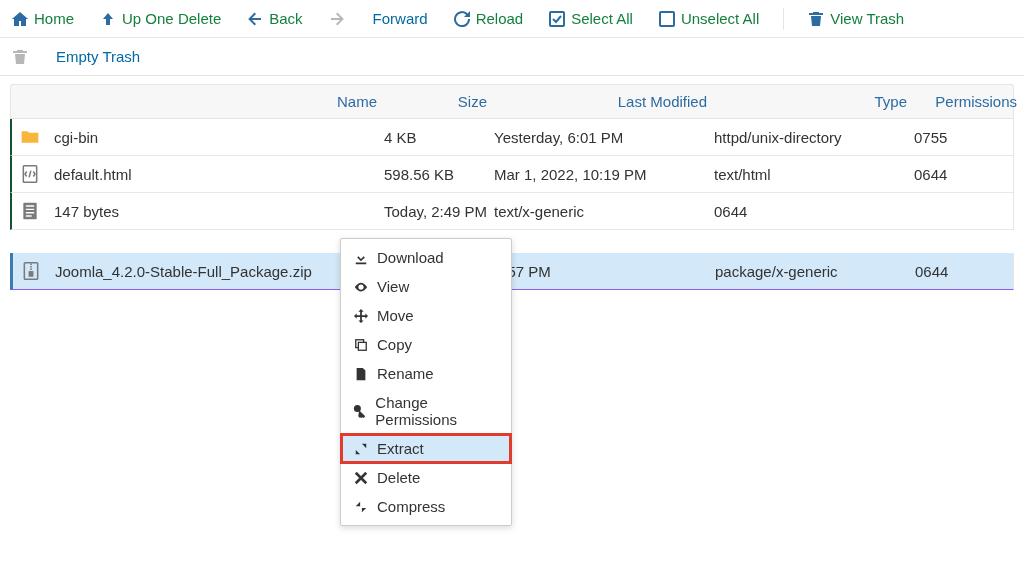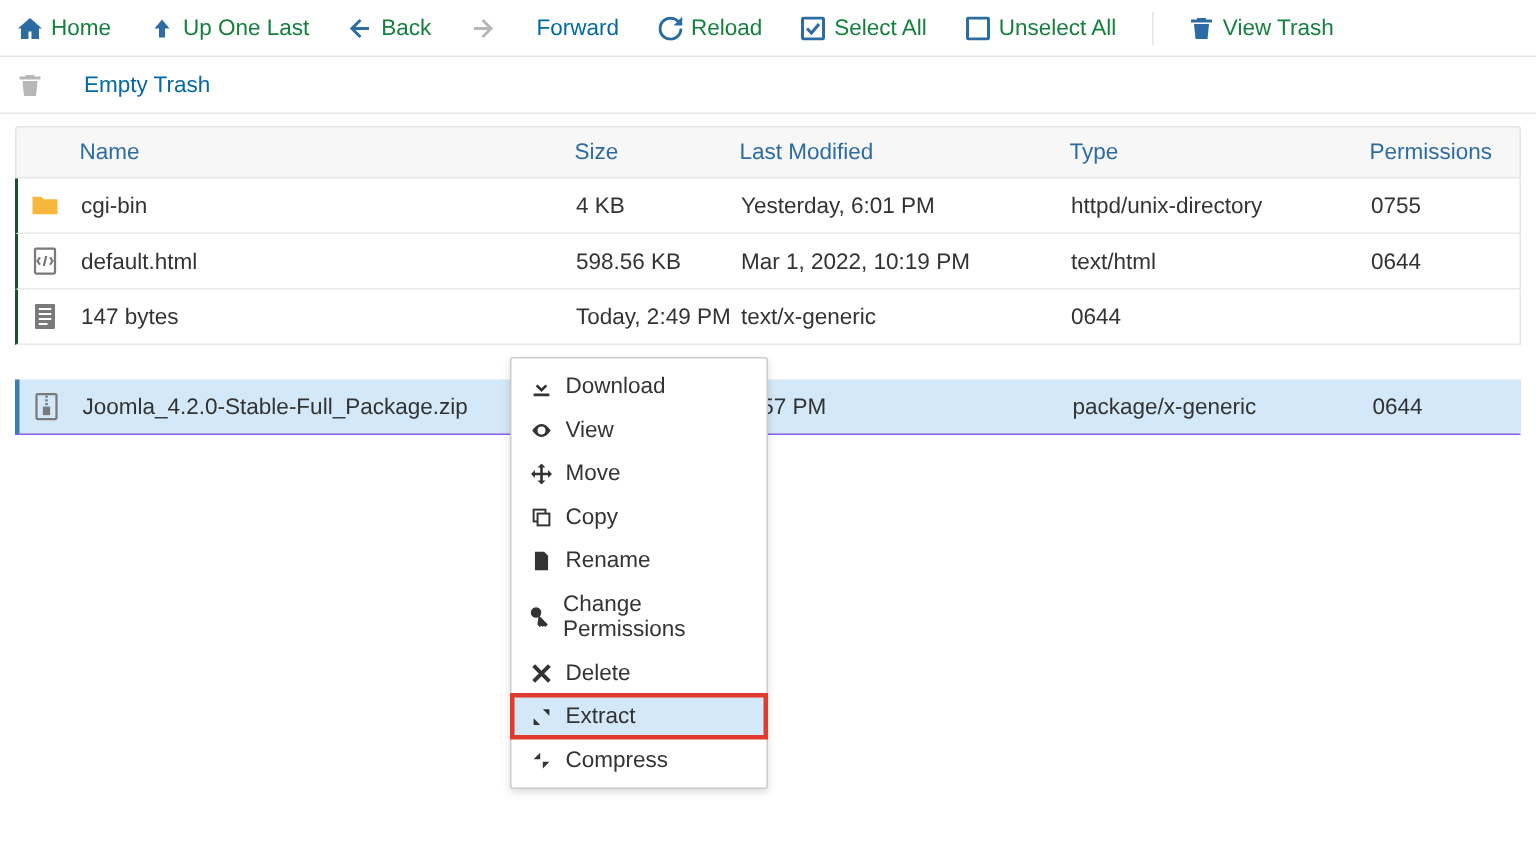--- a/index.html
+++ b/index.html
@@ -45,21 +45,21 @@
       align-items: center;
       padding: 8px 0;
       border-bottom: 1px solid #e8e8e8;
     }
     .table-header {
       background: #f7f7f7;
       border: 1px solid #e5e5e5;
       border-radius: 2px 2px 0 0;
       font-size: 15px;
     }
-    .th { color: #2d6ca2; padding-left: 6px; cursor: pointer; }
+    .th { color: #2d6ca2; padding-left: 6px; cursor: pointer; text-align: right; }
     .th.spacer { cursor: default; }
     .row {
       border-left: 2px solid #14532d;
       border-right: 1px solid #e5e5e5;
       color: #333;
     }
     .row:last-child { border-bottom: 1px solid #8b5cf6; margin-top: 23px; }
     .row.selected { background: #d3e8f8; border-left: 3px solid #3b7bb2; }
     .cell { padding-left: 6px; }
     .file-icon { display: flex; align-items: center; justify-content: center; }
@@ -104,21 +104,21 @@
           </svg>
       </span>
       <span>Home</span>
     </div>
     <div class="tool-btn">
       <span class="tool-icon">
         <svg viewBox="0 0 16 16" fill="#2d6ca2">
             <path d="M8 2L3 8h3v6h4V8h3L8 2z"></path>
           </svg>
       </span>
-      <span>Up One Last</span>
+      <span>Up One Delete</span>
     </div>
     <div class="tool-btn">
       <span class="tool-icon">
         <svg viewBox="0 0 16 16" fill="#2d6ca2">
             <path d="M14 7H5l4-4-1.4-1.4L1.2 8l6.4 6.4L9 13l-4-4h9z"></path>
           </svg>
       </span>
       <span>Back</span>
     </div>
     <div class="tool-btn disabled">
@@ -287,36 +287,36 @@
   </div>
   <div class="menu-item">
     <span class="menu-icon">
       <svg width="14" height="14" viewBox="0 0 16 16" fill="#333">
           <circle cx="5" cy="5" r="4"></circle>
           <path d="M7 7l7 7-2 2-1-1-1 1-1-1-1 1-2-2"></path>
         </svg>
     </span>
     <span>Change Permissions</span>
   </div>
+  <div class="menu-item highlighted">
+    <span class="menu-icon">
+      <svg width="14" height="14" viewBox="0 0 16 16" fill="#333">
+          <path d="M2 9l5-5M9 2h5v5M14 7l-5 5M7 14H2V9"></path>
+        </svg>
+    </span>
+    <span>Extract</span>
+  </div>
   <div class="menu-item">
     <span class="menu-icon">
       <svg width="14" height="14" viewBox="0 0 16 16" fill="#333">
           <path d="M2 2l12 12M14 2L2 14" stroke="#333" stroke-width="3"></path>
         </svg>
     </span>
     <span>Delete</span>
   </div>
-  <div class="menu-item highlighted">
-    <span class="menu-icon">
-      <svg width="14" height="14" viewBox="0 0 16 16" fill="#333">
-          <path d="M2 9l5-5M9 2h5v5M14 7l-5 5M7 14H2V9"></path>
-        </svg>
-    </span>
-    <span>Extract</span>
-  </div>
   <div class="menu-item">
     <span class="menu-icon">
       <svg width="14" height="14" viewBox="0 0 16 16" fill="#333">
           <path d="M2 2l5 5M7 2v5H2M14 14l-5-5M9 14V9h5"></path>
         </svg>
     </span>
     <span>Compress</span>
   </div>
 </div>
 

